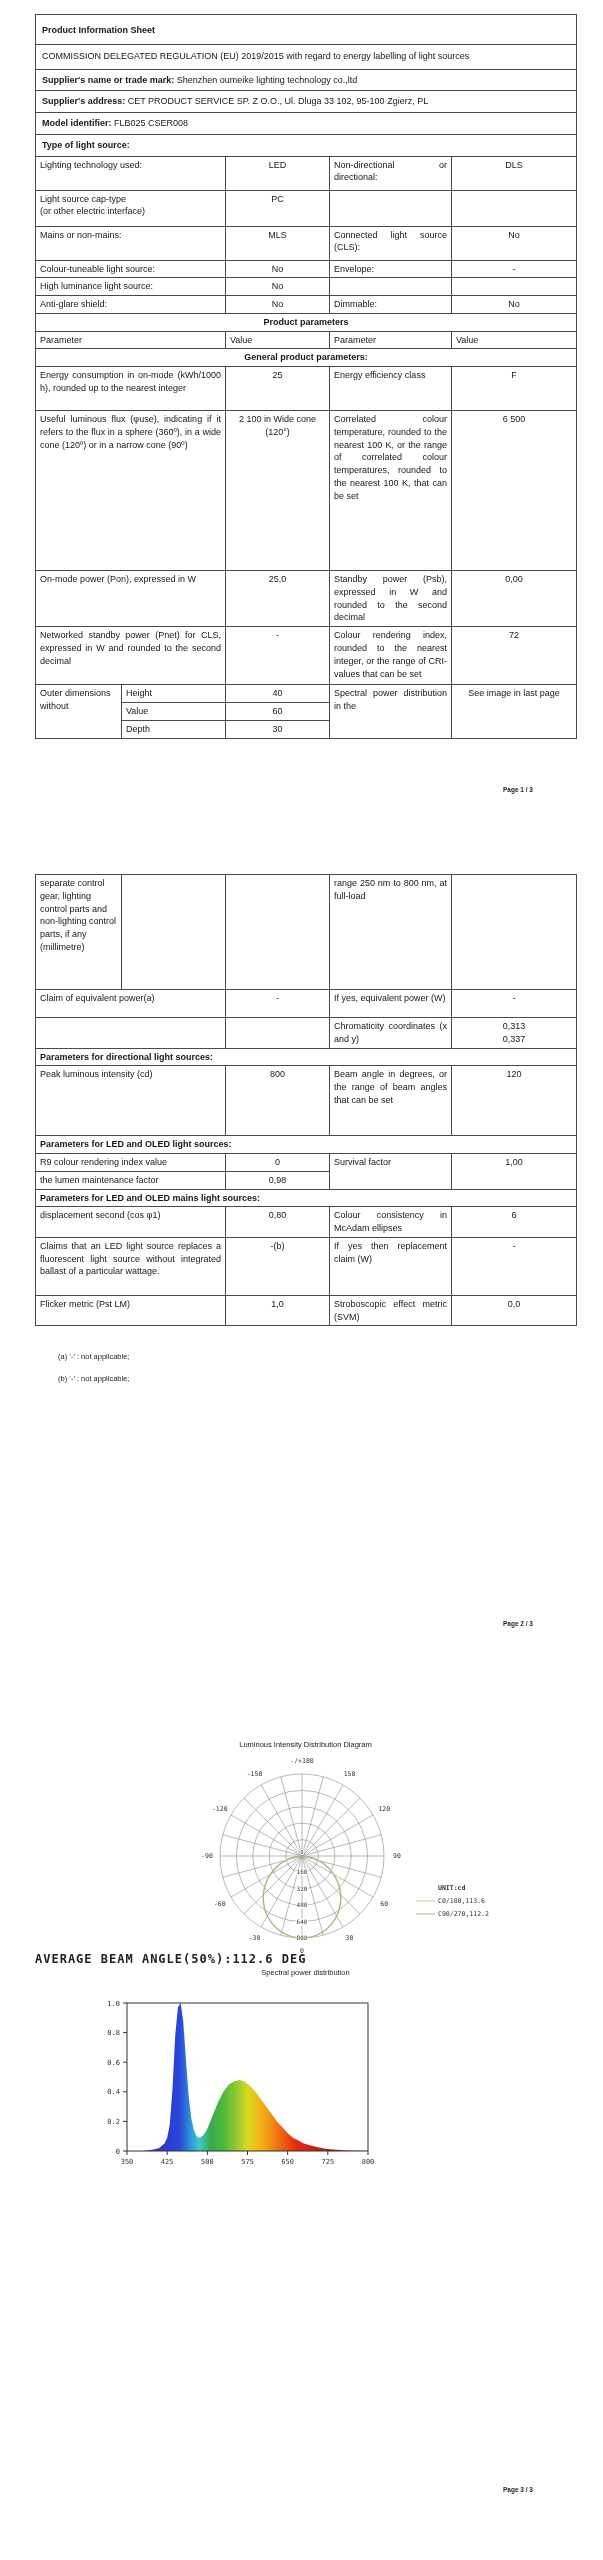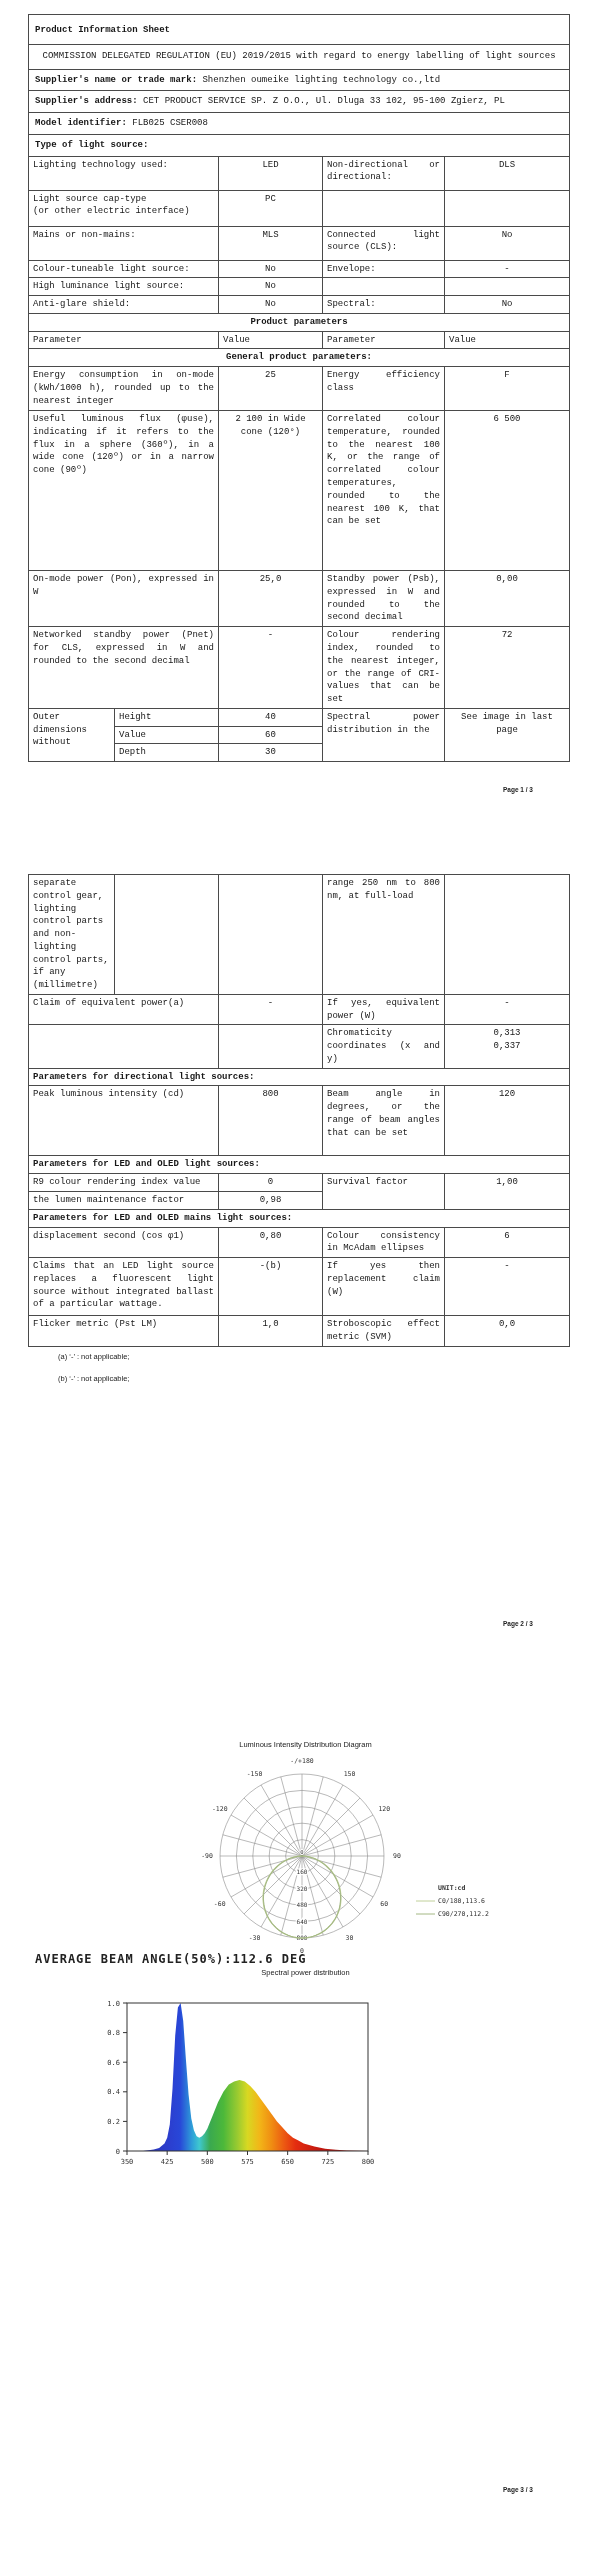--- a/index.html
+++ b/index.html
@@ -2,32 +2,32 @@
 <html style="--accent: #2d2b8d; --border: #4a4a4a; --ink: #171717;"><head>
 <meta charset="utf-8">
 <style>
   :root { --accent:#2d2b8d; --border:#4a4a4a; --ink:#171717; }
   * { box-sizing:border-box; }
   html,body { margin:0; padding:0; }
   body {
     width:603px; height:2560px; position:relative; background:#ffffff;
     font-family:"Liberation Sans", sans-serif; color:var(--ink); overflow:hidden;
   }
-  .page { position:absolute; left:28px; width:541px;font-family:Liberation Mono, monospace; }
+  .page { position:absolute; left:35px; width:541px; }
   table.sheet { border-collapse:collapse; width:541px; table-layout:fixed; }
   table.sheet td {
     border:1px solid var(--border); font-size:9px; line-height:1.42;
     padding:2px 4px 2px 4px; vertical-align:top; word-wrap:break-word;
     white-space:pre-line; color:var(--ink);
   }
   td.ctr { text-align:center; }
   td.just { text-align:justify; }
   td.sec { font-weight:bold; }
   .title-cell { font-size:17px; font-weight:bold; color:var(--accent); padding:9px 6px 7px 6px !important; }
-  .reg-cell { padding:5px 6px 6px 6px !important;text-align:center; }
+  .reg-cell { padding:5px 6px 6px 6px !important; }
   .kv-cell { padding:4px 6px 4px 6px !important; }
   .kv-label { font-weight:bold; }
   .type-cell { font-weight:bold; padding:4px 6px 4px 6px !important; }
   .footer { position:absolute; right:70px; font-size:6.5px; font-weight:bold; color:#222; }
   .footnote { position:absolute; left:58px; font-size:7.5px; color:#222; }
   .p3-title { position:absolute; left:35px; width:541px; text-align:center; font-size:7.5px; color:#222; }
   .avg-beam { position:absolute; left:35px; width:541px; text-align:left;
     font-family:"DejaVu Sans Mono", monospace; font-size:12px; font-weight:bold; letter-spacing:1px; color:#222; }
   .chart-box { position:absolute; }
   svg text { fill:#333; }
@@ -90,21 +90,21 @@
         </tr>
         <tr>
           <td colspan="2" class="" style="height: 16px;">High luminance light source:</td>
           <td class="ctr">No</td>
           <td class=""></td>
           <td class=""></td>
         </tr>
         <tr>
           <td colspan="2" class="" style="height: 16px;">Anti-glare shield:</td>
           <td class="ctr">No</td>
-          <td class="">Spectral:</td>
+          <td class="">Dimmable:</td>
           <td class="ctr">No</td>
         </tr>
         <tr>
           <td colspan="5" class="ctr sec" style="height: 14px;">Product parameters</td>
         </tr>
         <tr>
           <td colspan="2" class="" style="height: 14px;">Parameter</td>
           <td class="">Value</td>
           <td class="">Parameter</td>
           <td class="">Value</td>

